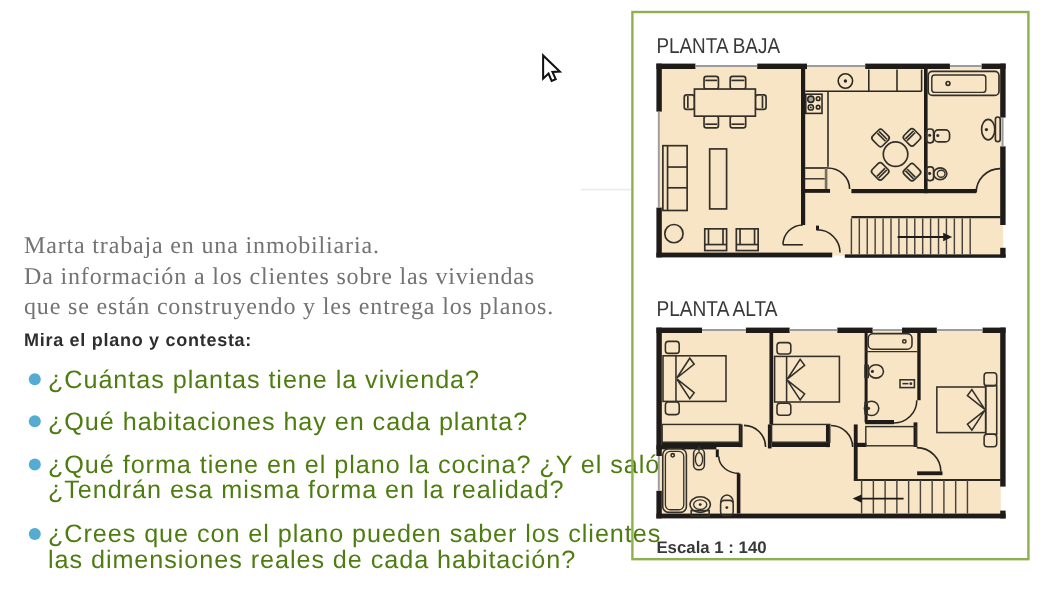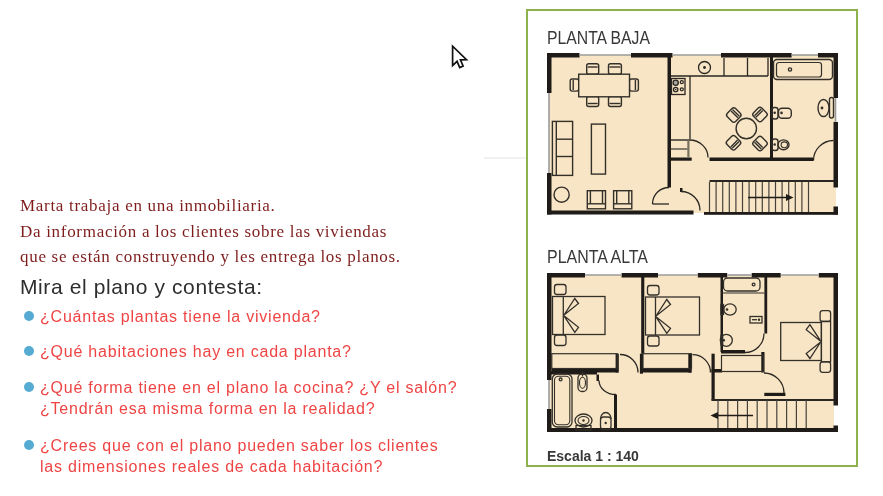--- a/index.html
+++ b/index.html
@@ -1,21 +1,21 @@
 <!DOCTYPE html>
 <html><head>
 <meta charset="utf-8">
 <style>
 html,body{margin:0;padding:0;}
 body{width:883px;height:496px;background:#fff;overflow:hidden;position:relative;
   font-family:"Liberation Sans",sans-serif;}
-.serif{font-family:"Liberation Serif",serif;font-size:17px;color:#7f1d1d;
+.serif{font-family:"Liberation Serif",serif;font-size:20px;color:#737373;
   position:absolute;left:20px;top:193px;line-height:25.5px;letter-spacing:0.7px;}
-.mira{position:absolute;left:20px;top:275px;font-size:21px;font-weight:normal;color:#2e2e2e;letter-spacing:0.6px;}
-.q{position:absolute;left:40px;font-size:16px;color:#ef4444;line-height:21px;letter-spacing:0.78px;}
+.mira{position:absolute;left:20px;top:275px;font-size:15px;font-weight:bold;color:#2e2e2e;letter-spacing:0.6px;}
+.q{position:absolute;left:40px;font-size:21px;color:#4d7c0f;line-height:21px;letter-spacing:0.78px;}
 .q .b{position:absolute;left:-16.5px;top:4.5px;width:10px;height:10px;border-radius:50%;background:#55abd2;}
 </style>
 </head>
 <body>
 <div class="serif">Marta trabaja en una inmobiliaria.<br>
 Da información a los clientes sobre las viviendas<br>
 que se están construyendo y les entrega los planos.</div>
 <div class="mira">Mira el plano y contesta:</div>
 <div class="q" style="top:306px"><span class="b"></span>¿Cuántas plantas tiene la vivienda?</div>
 <div class="q" style="top:341px"><span class="b"></span>¿Qué habitaciones hay en cada planta?</div>

